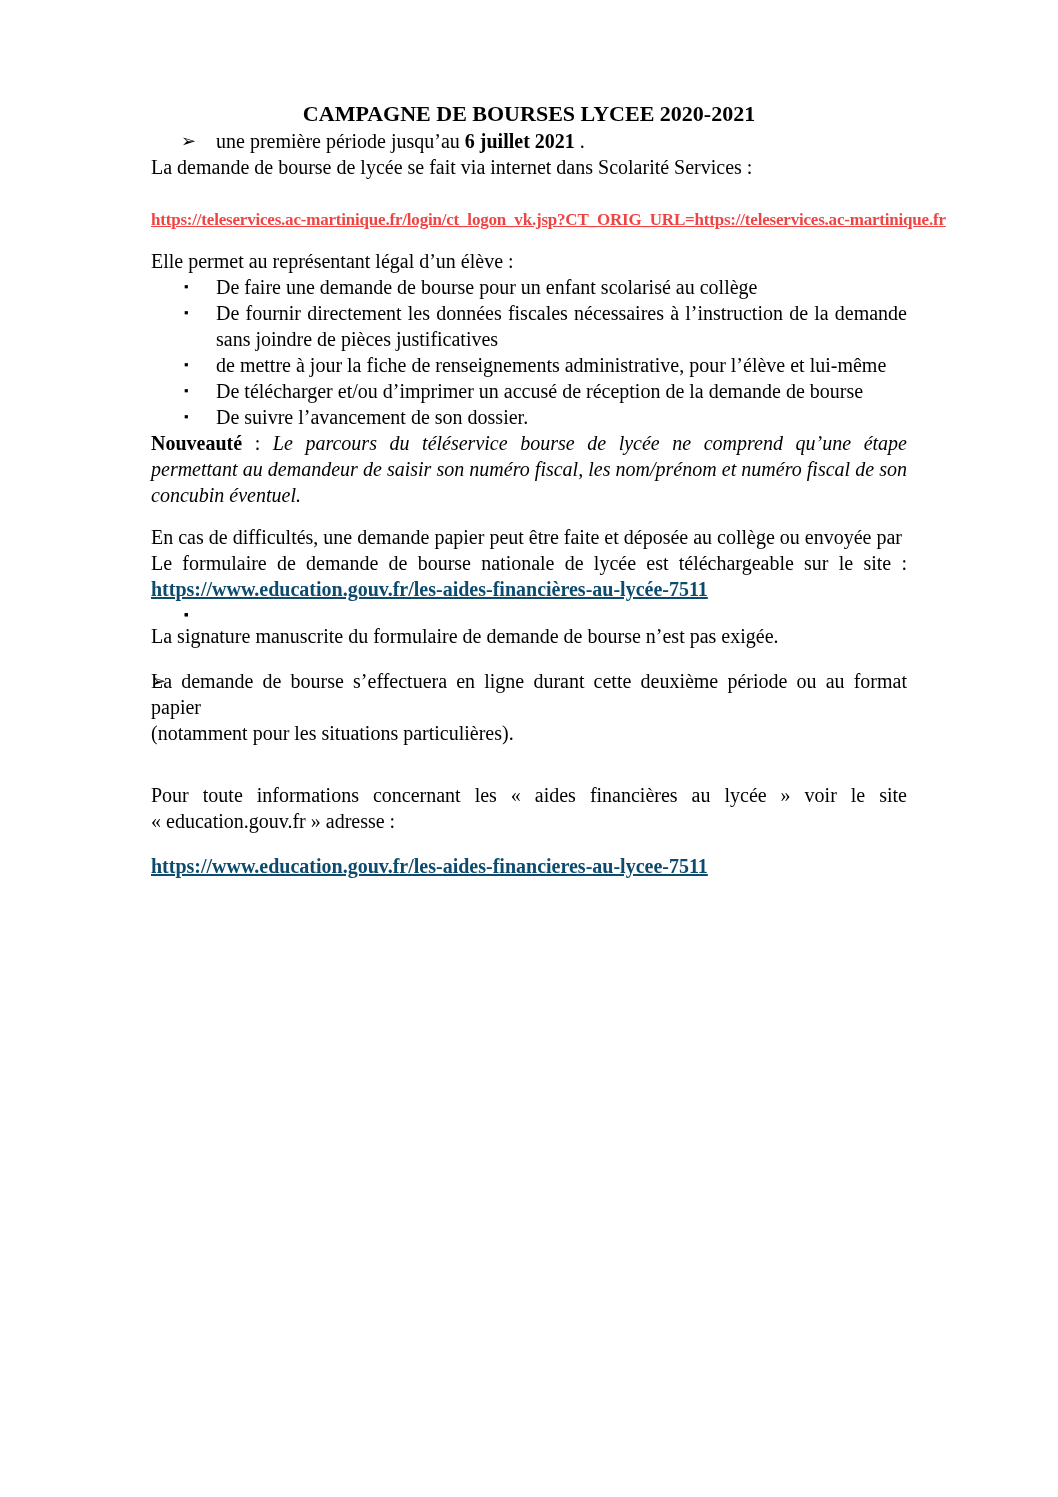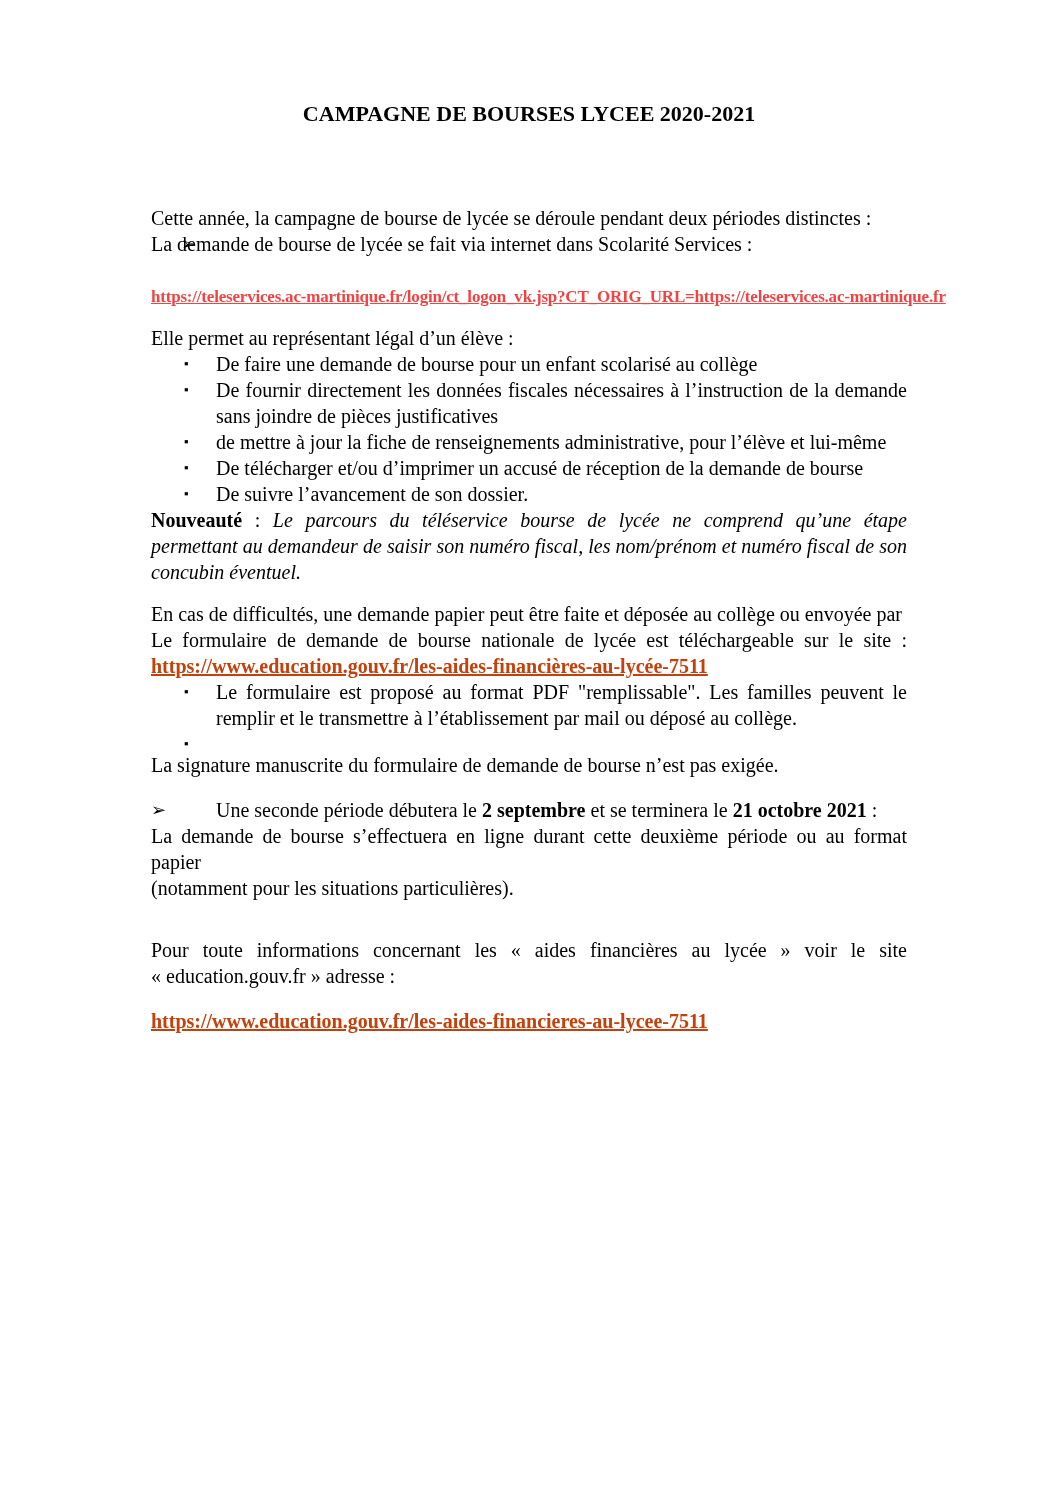--- a/index.html
+++ b/index.html
@@ -31,43 +31,43 @@
 
   a { cursor:pointer; }
   .link-orange {
     color:#ef4444; font-weight:bold; text-decoration:underline;
     font-size:17px; line-height:24px; white-space:nowrap; letter-spacing:-0.2px;
   }
   .link-red {
     color:#EE0000; font-weight:bold; text-decoration:underline;
     font-size:22px;
   }
-  .link-navy { color:#c2410c; font-weight:bold; text-decoration:underline;margin-top:16px; }
+  .link-navy { color:#0c4a6e; font-weight:bold; text-decoration:underline;margin-top:16px; }
 
   .mail-line { line-height:30px; }
   .gap26 { }
   .gap25 { margin-top:25px; }
   .gap21 { margin-top:21px; }
   .gap20 { }
   .gap19 { margin-top:19px; }
   .gap16 { margin-top:16px; }
   .gap47 { margin-top:36px; }
 </style>
 </head>
 <body>
 
 <div class="page">
   <div class="content">
 
     <p class="title">CAMPAGNE DE BOURSES LYCEE 2020-2021</p>
 
-    <p class="mt-intro">Cette année, la campagne de bourse de lycée se déroule pendant deux périodes distinctes :</p>
 
     <div class="arrow-line">
       <span class="arrow">➢</span>
+      <span><span>une première période jusqu’au </span><span class="b">6 juillet 2021</span><span> .</span></span>
     </div>
 
     <p class="gap26">La demande de bourse de lycée se fait via internet dans Scolarité Services :</p>
 
     <p class="gap25">
       <a class="link-orange">https://teleservices.ac-martinique.fr/login/ct_logon_vk.jsp?CT_ORIG_URL=https://teleservices.ac-martinique.fr</a>
     </p>
 
     <p class="gap16">Elle permet au représentant légal d’un élève :</p>
 
@@ -99,32 +99,30 @@
     <p class="gap16">En cas de difficultés, une demande papier peut être faite et déposée au collège ou envoyée par</p>
 
     <p class="just-line gap20">Le formulaire de demande de bourse nationale de lycée est téléchargeable sur le site :</p>
     <p>
       <a class="link-navy">https://www.education.gouv.fr/les-aides-financières-au-lycée-7511</a>
     </p>
 
     <div>
       <div class="bullet">
         <span class="marker">▪</span>
-        <span>Le formulaire est proposé au format PDF "remplissable". Les familles peuvent le remplir et le transmettre à l’établissement par mail ou déposé au collège.</span>
       </div>
       <div class="bullet">
         <span class="marker">▪</span>
       </div>
     </div>
 
     <p class="gap21">La signature manuscrite du formulaire de demande de bourse n’est pas exigée.</p>
 
     <div class="arrow-line2 gap19">
       <span class="arrow">➢</span>
-      <span><span>Une seconde période débutera le </span><span class="b">2 septembre</span><span> et se terminera le </span><span class="b">21 octobre 2021</span><span> :</span></span>
     </div>
     <p class="just-line">La demande de bourse s’effectuera en ligne durant cette deuxième période ou au format papier</p>
     <p>(notamment pour les situations particulières).</p>
 
     <p class="just-line gap47">Pour toute informations concernant les « aides financières au lycée » voir le site</p>
     <p>« education.gouv.fr » adresse :</p>
 
     <p class="gap19">
       <a class="link-navy">https://www.education.gouv.fr/les-aides-financieres-au-lycee-7511</a>
     </p>

